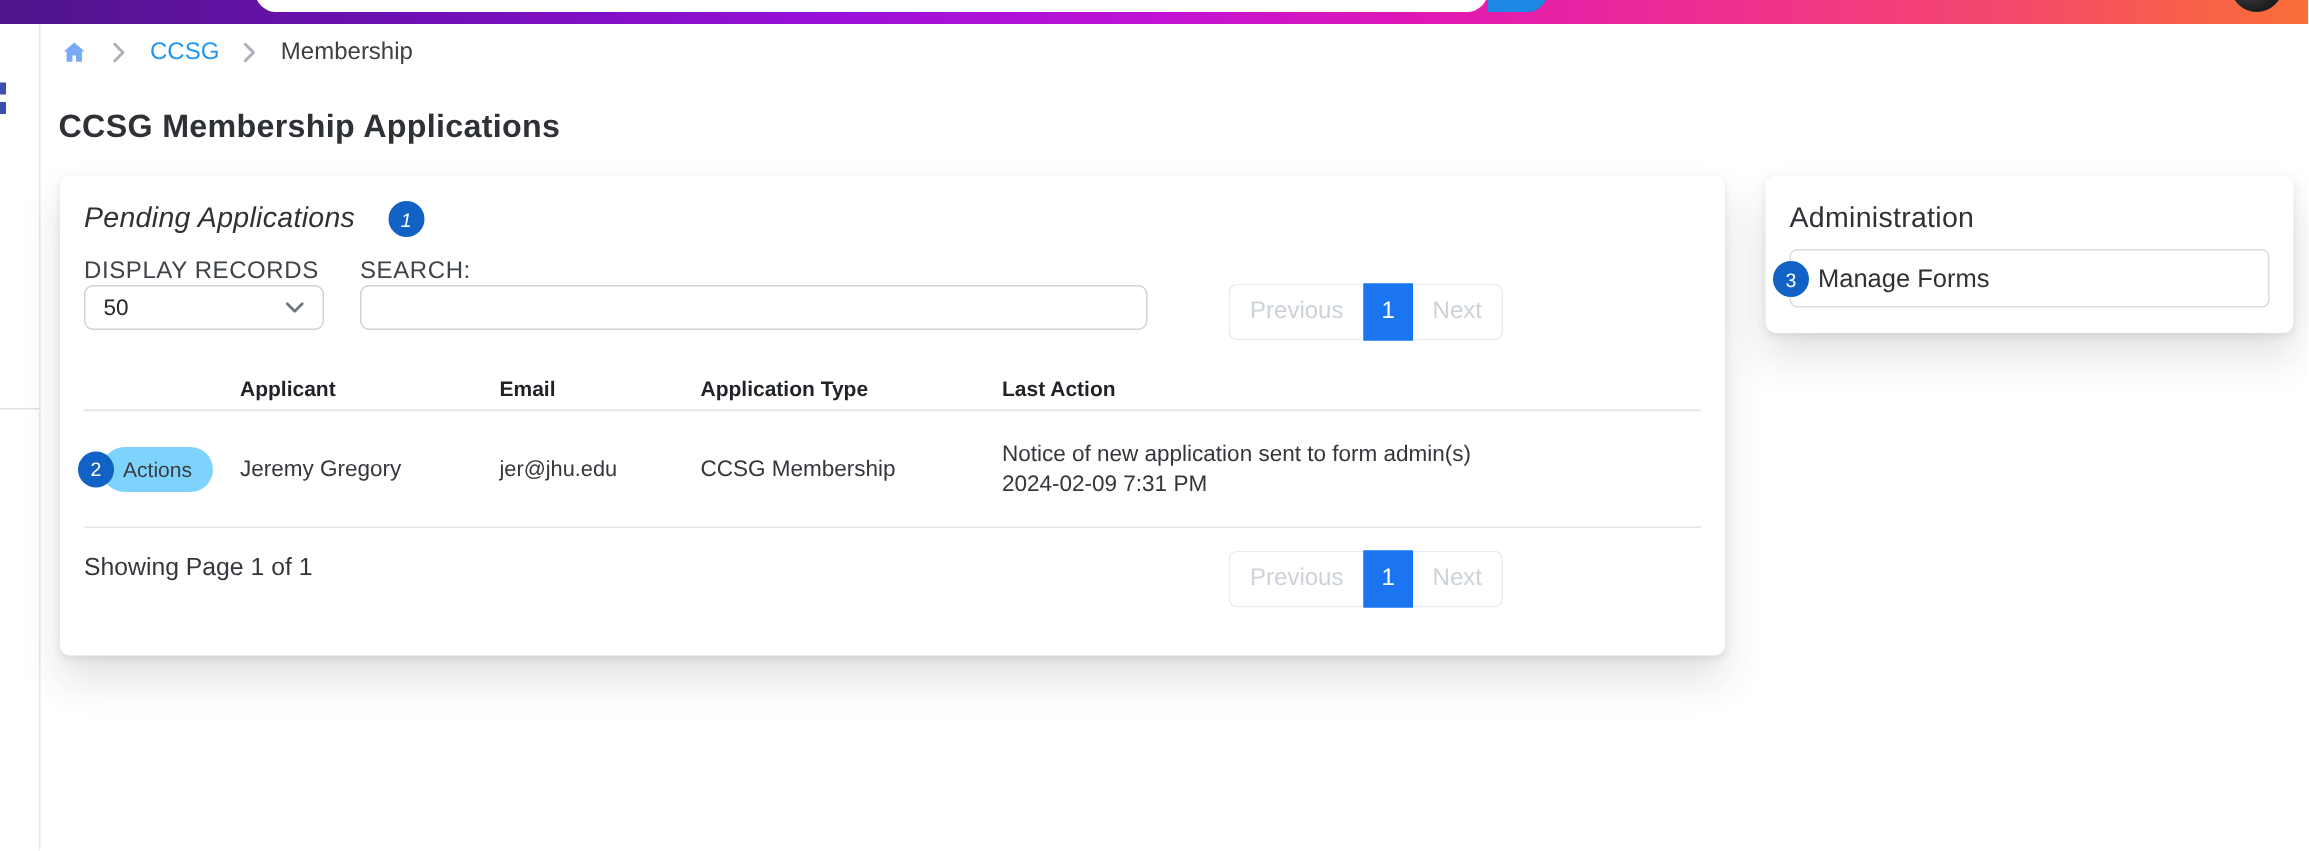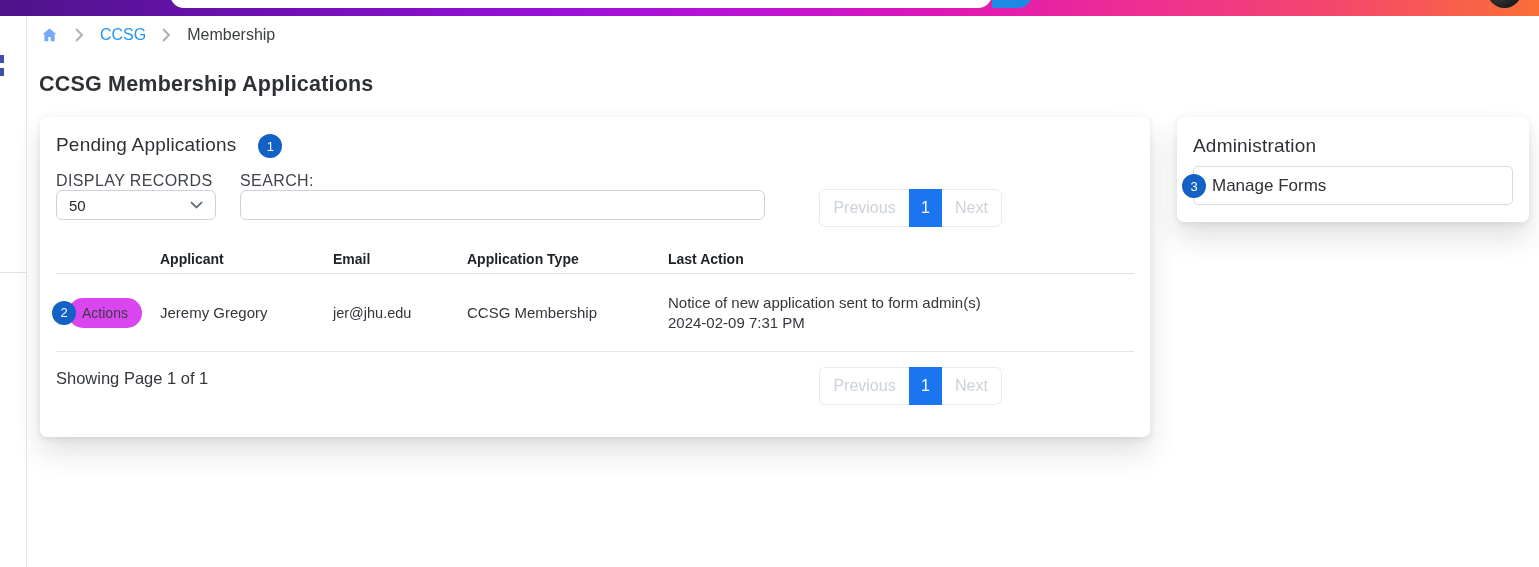--- a/index.html
+++ b/index.html
@@ -41,21 +41,21 @@
   
   .page-title{position:absolute;left:39px;top:72px;font-size:21.5px;font-weight:700;color:var(--text-dark);letter-spacing:.2px;}
 
   
   .card{position:absolute;background:#fff;border-radius:7px;
     box-shadow:0 2px 6px rgba(40,50,60,.10),0 16px 28px rgba(40,50,60,.14);}
   .main-card{left:40px;top:117px;width:1110px;height:320px;}
   .admin-card{left:1177px;top:117px;width:352px;height:105px;}
 
   .card-title{font-size:19px;font-weight:500;color:var(--text-dark);letter-spacing:.2px;}
-  .main-card .card-title-row{position:absolute;left:16px;top:17px;display:flex;gap:22px;}
+  .main-card .card-title-row{position:absolute;left:16px;top:17px;display:flex;align-items:center;gap:22px;font-style:italic;}
   .num-badge{width:24px;height:24px;border-radius:50%;background:var(--badge-blue);color:#fff;
     font-size:13px;font-weight:500;display:flex;align-items:center;justify-content:center;flex:0 0 auto;}
 
   .field-label{position:absolute;font-size:16px;font-weight:500;color:#3f444a;letter-spacing:.4px;}
   .lbl-display{left:16px;top:55px;}
   .lbl-search{left:200px;top:55px;}
 
   .select-box{position:absolute;left:16px;top:73px;width:160px;height:30px;border:1px solid #ccd3da;border-radius:6px;
     display:flex;align-items:center;justify-content:space-between;padding:0 12px;font-size:15px;color:#24272b;cursor:pointer;background:#fff;}
   .search-input{position:absolute;left:200px;top:73px;width:525px;height:30px;border:1px solid #ccd3da;border-radius:6px;
@@ -73,21 +73,21 @@
 
   
   .tgrid{display:grid;grid-template-columns:104px 173px 134px 201px 1fr;}
   .thead{position:absolute;left:16px;right:16px;top:128px;height:29px;border-bottom:1px solid var(--border-light);
     align-items:center;}
   .th{font-size:14px;font-weight:700;color:#1f2327;}
   .trow{position:absolute;left:16px;right:16px;top:157px;height:78px;border-bottom:1px solid #e4e7ea;align-items:center;}
   .td{font-size:15px;color:#33373c;}
   .td.email{font-size:14.5px;}
   .actions-wrap{position:relative;margin-left:12px;width:74px;}
-  .actions-btn{width:74px;height:30px;border-radius:15px;border:none;background:#d946ef;
+  .actions-btn{width:74px;height:30px;border-radius:15px;border:none;background:#7dd3fc;
     font-size:14px;color:#3a3d42;cursor:pointer;font-family:inherit;}
   .row-badge{position:absolute;left:-16px;top:3px;}
   .last-action div{line-height:20px;}
 
   .showing{position:absolute;left:16px;top:252px;font-size:16.5px;color:#33373c;}
 
   
   .admin-card .card-title{position:absolute;left:16px;top:18px;}
   .admin-item{position:absolute;left:16px;top:49px;width:320px;height:39px;border:1px solid #d8dce0;border-radius:5px;
     display:flex;align-items:center;cursor:pointer;background:#fff;}

